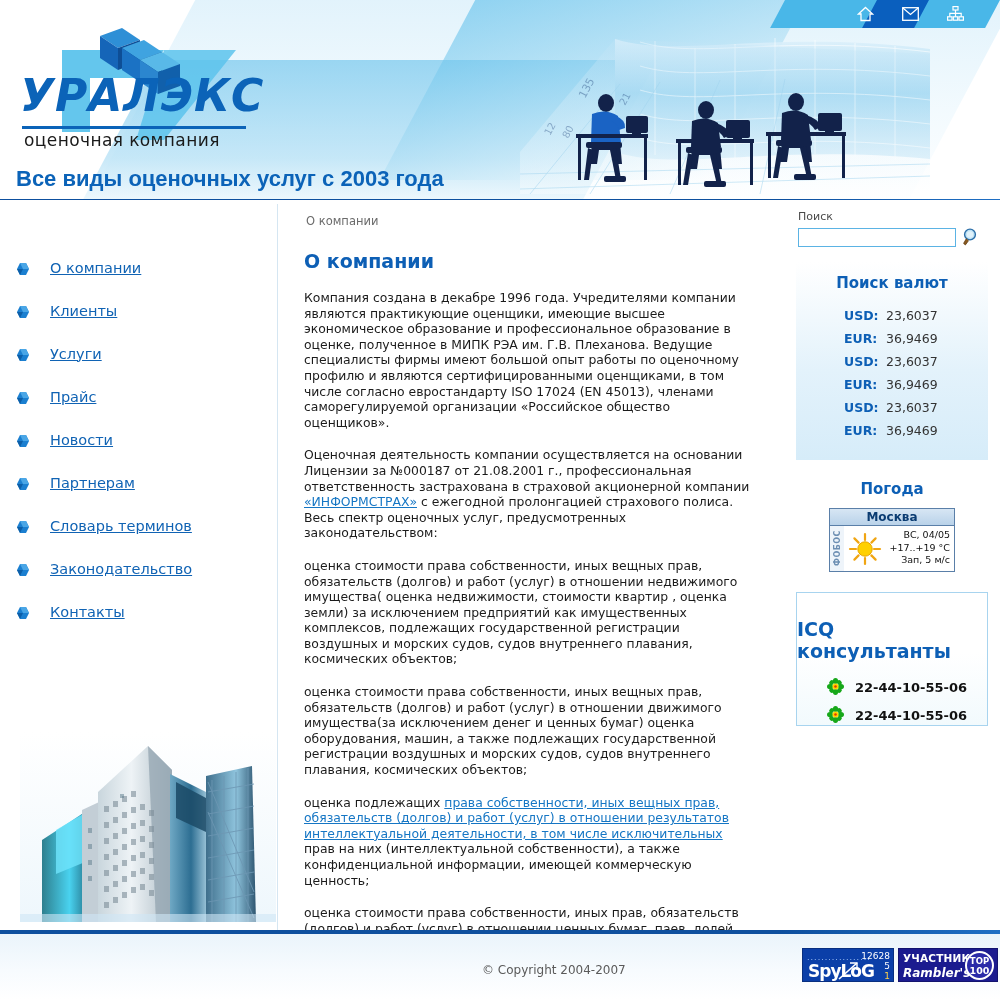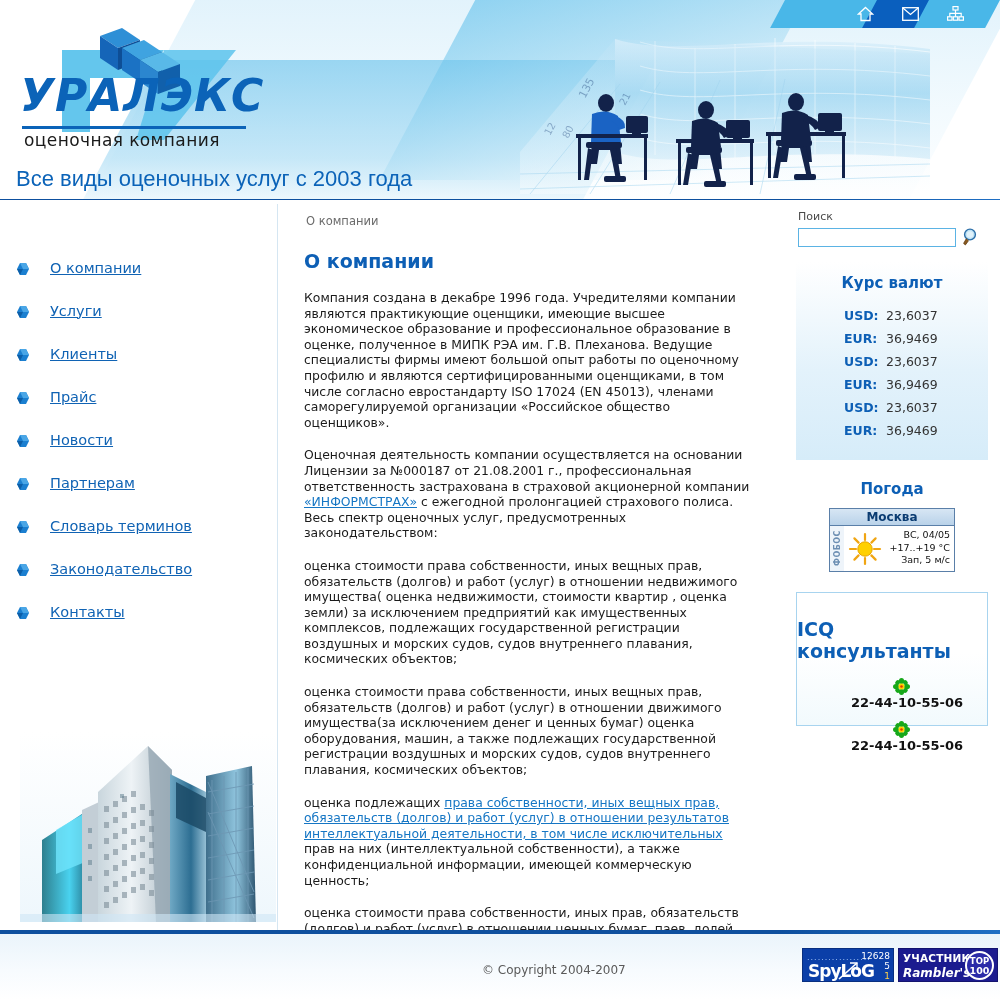--- a/index.html
+++ b/index.html
@@ -68,21 +68,21 @@
     position:absolute; left:8px; top:104px; width:224px; height:3px; background:#0b63b8;
   }
   .logo-sub {
     position:absolute; left:10px; top:108px;
     font-size:17px; color:#1a1a1a; letter-spacing:.4px;
   }
 
   
   .tagline {
     position:absolute; left:16px; top:166px;
-    font-size:22px; font-weight:normal; color:#0b63b8;
+    font-size:22px; font-weight:bold; color:#0b63b8;
     font-family:"Liberation Sans", sans-serif;
     z-index:5;
   }
   .hdr-rule {
     position:absolute; left:0; top:199px; width:1000px; height:4px;
     background:linear-gradient(90deg,#0d4f9e 0%, #0d4f9e 78%, #1f6fc4 100%);
     z-index:6;
   }
 
   
@@ -195,21 +195,21 @@
   .icq-panel {
     margin:20px 6px 0 6px; width:192px; height:134px;
     border:1px solid #a8d4ef;
     background:linear-gradient(180deg,#ffffff 0%, #ffffff 45%, #f2fafd 100%);
   }
   .icq-title {
     text-align:left; font-size:19px; font-weight:bold; color:#0d5fb5;
     padding:25px 0 16px 0;
   }
   .icq-row {
-    display:flex; align-items:center; padding:0 0 11px 30px;flex-direction:column;
+    display:flex; align-items:flex-end; padding:0 0 11px 30px;
   }
   .icq-flower { width:17px; height:17px; margin-right:11px; flex:0 0 auto; }
   .icq-num { font-size:13px; font-weight:bold; color:#111; }
 
   
   .footer { position:absolute; left:0; top:930px; width:1000px; height:70px; }
   .footer-rule {
     position:absolute; left:0; top:0; width:1000px; height:4px;
     background:linear-gradient(90deg,#0d4f9e 0%, #0d4f9e 78%, #1f6fc4 100%);
   }
@@ -431,31 +431,31 @@
         <span class="nav-label">О компании</span>
       </div>
       <div class="nav-item">
         <span class="nav-bullet">
           <svg width="13" height="14" viewBox="0 0 13 14">
               <path d="M4 1 L10 1 L13 7 L10 13 L4 13 L1 7 Z" fill="#1b7fd0"></path>
               <path d="M4 1 L10 1 L13 7 L7 7 Z" fill="#4aa6e6"></path>
               <path d="M1 7 L7 7 L4 13 Z" fill="#0d5fa8"></path>
             </svg>
         </span>
+        <span class="nav-label">Клиенты</span>
+      </div>
+      <div class="nav-item">
+        <span class="nav-bullet">
+          <svg width="13" height="14" viewBox="0 0 13 14">
+              <path d="M4 1 L10 1 L13 7 L10 13 L4 13 L1 7 Z" fill="#1b7fd0"></path>
+              <path d="M4 1 L10 1 L13 7 L7 7 Z" fill="#4aa6e6"></path>
+              <path d="M1 7 L7 7 L4 13 Z" fill="#0d5fa8"></path>
+            </svg>
+        </span>
         <span class="nav-label">Услуги</span>
-      </div>
-      <div class="nav-item">
-        <span class="nav-bullet">
-          <svg width="13" height="14" viewBox="0 0 13 14">
-              <path d="M4 1 L10 1 L13 7 L10 13 L4 13 L1 7 Z" fill="#1b7fd0"></path>
-              <path d="M4 1 L10 1 L13 7 L7 7 Z" fill="#4aa6e6"></path>
-              <path d="M1 7 L7 7 L4 13 Z" fill="#0d5fa8"></path>
-            </svg>
-        </span>
-        <span class="nav-label">Клиенты</span>
       </div>
       <div class="nav-item">
         <span class="nav-bullet">
           <svg width="13" height="14" viewBox="0 0 13 14">
               <path d="M4 1 L10 1 L13 7 L10 13 L4 13 L1 7 Z" fill="#1b7fd0"></path>
               <path d="M4 1 L10 1 L13 7 L7 7 Z" fill="#4aa6e6"></path>
               <path d="M1 7 L7 7 L4 13 Z" fill="#0d5fa8"></path>
             </svg>
         </span>
         <span class="nav-label">Прайс</span>
@@ -647,21 +647,21 @@
           <svg width="20" height="20" viewBox="0 0 20 20">
             <circle cx="8" cy="7.5" r="5.4" fill="#bfe2f5" stroke="#2b6ea8" stroke-width="1.4"></circle>
             <circle cx="8" cy="7.5" r="3.2" fill="#e8f6fd" opacity="0.8"></circle>
             <path d="M4.4 11.6 L1.6 16.4 L3.4 17.9 L6.6 13.6" fill="#8a5a1e" stroke="#5e3a10" stroke-width="0.8"></path>
           </svg>
         </button>
       </div>
     </div>
 
     <div class="panel">
-      <div class="panel-title">Курс валют</div>
+      <div class="panel-title">Поиск валют</div>
       <div class="rates">
         <div class="rate-row">
           <span class="rate-cur">USD:</span>
           <span class="rate-val">23,6037</span>
         </div>
         <div class="rate-row">
           <span class="rate-cur">EUR:</span>
           <span class="rate-val">36,9469</span>
         </div>
         <div class="rate-row">

